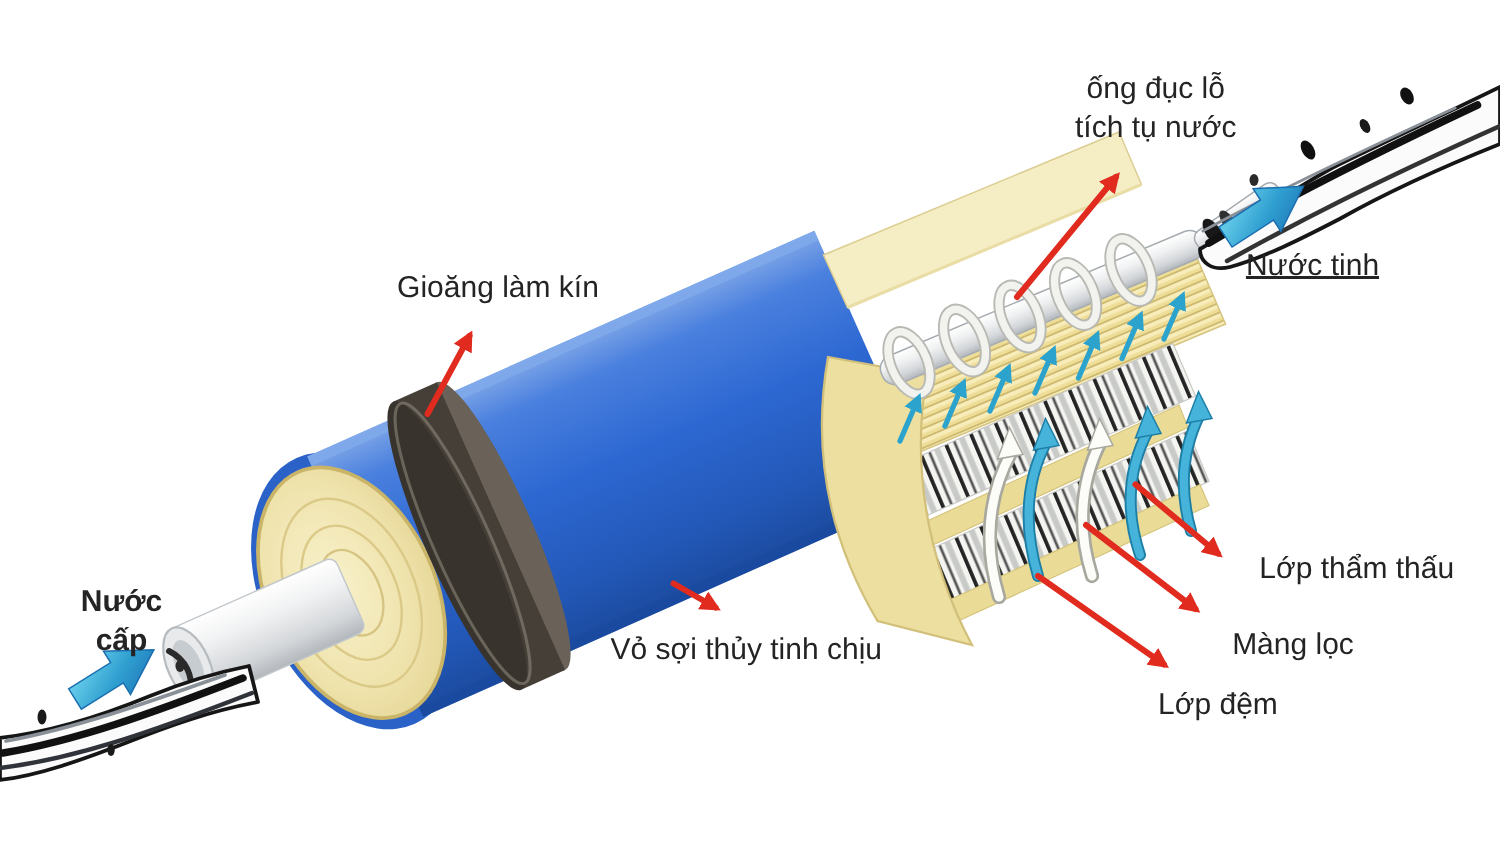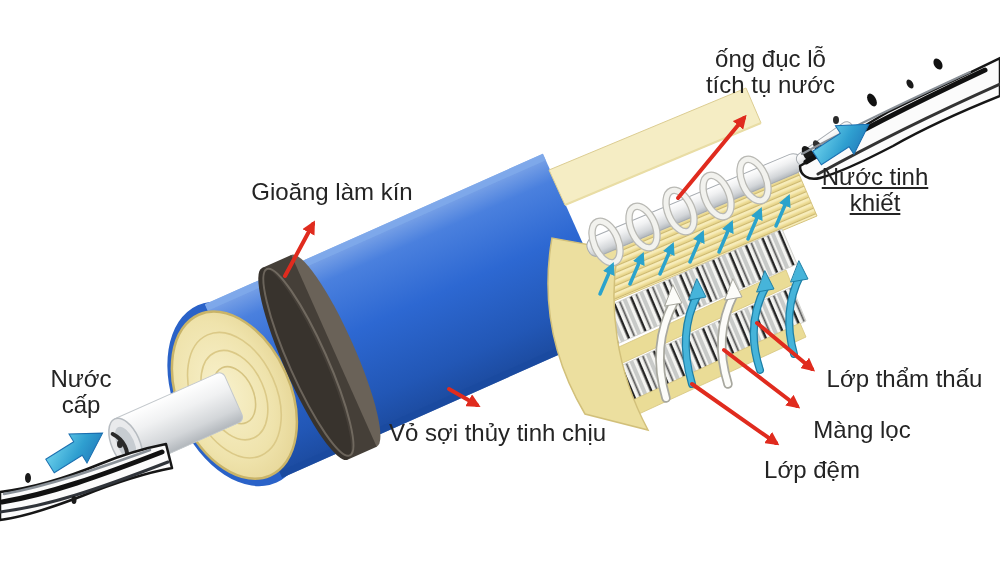--- a/index.html
+++ b/index.html
@@ -5,26 +5,26 @@
   :root{
     --background:#ffffff;
     --annotation-red:#e02b1e;
     --flow-blue:#2f9fd0;
     --label-text:#242424;
   }
   html,body{margin:0;padding:0;}
   body{background:var(--background);font-family:"Liberation Sans",sans-serif;}
   .stage{position:relative;width:1000px;height:563px;margin:0 auto;background:var(--background);overflow:hidden;}
   .stage svg{position:absolute;left:0;top:0;}
-  .label{position:absolute;font-size:24px;line-height:26px;color:var(--label-text);text-align:center;}
+  .label{position:absolute;font-size:20px;line-height:26px;color:var(--label-text);text-align:center;}
   .label.left{text-align:center;}
   .lbl-perforated{left:688px;top:46px;width:165px;}
   .lbl-pure{left:800px;top:164px;width:150px;text-decoration:underline;}
   .lbl-gasket{left:232px;top:179px;width:200px;}
-  .lbl-feed{left:25px;top:366px;width:112px;}
+  .lbl-feed{left:25px;top:388px;width:112px;font-weight:bold;}
   .lbl-shell{left:345px;top:420px;width:305px;}
   .lbl-osmosis{left:817px;top:366px;width:175px;}
   .lbl-membrane{left:797px;top:417px;width:130px;}
   .lbl-cushion{left:747px;top:457px;width:130px;}
 </style>
 </head>
 <body>
 
 <div class="stage">
 
@@ -210,21 +210,20 @@
     <line x1="692" y1="384" x2="776" y2="443" marker-end="url(#redHead)"></line>
   </g>
 </svg>
 
 <div class="label lbl-perforated">
   <div>ống đục lỗ</div>
   <div>tích tụ nước</div>
 </div>
 <div class="label lbl-pure">
   <div>Nước tinh</div>
-  <div>khiết</div>
 </div>
 <div class="label lbl-gasket">Gioăng làm kín</div>
 <div class="label lbl-feed">
   <div>Nước</div>
   <div>cấp</div>
 </div>
 <div class="label lbl-shell">
   <div>Vỏ sợi thủy tinh chịu</div>
 </div>
 <div class="label left lbl-osmosis">Lớp thẩm thấu</div>

